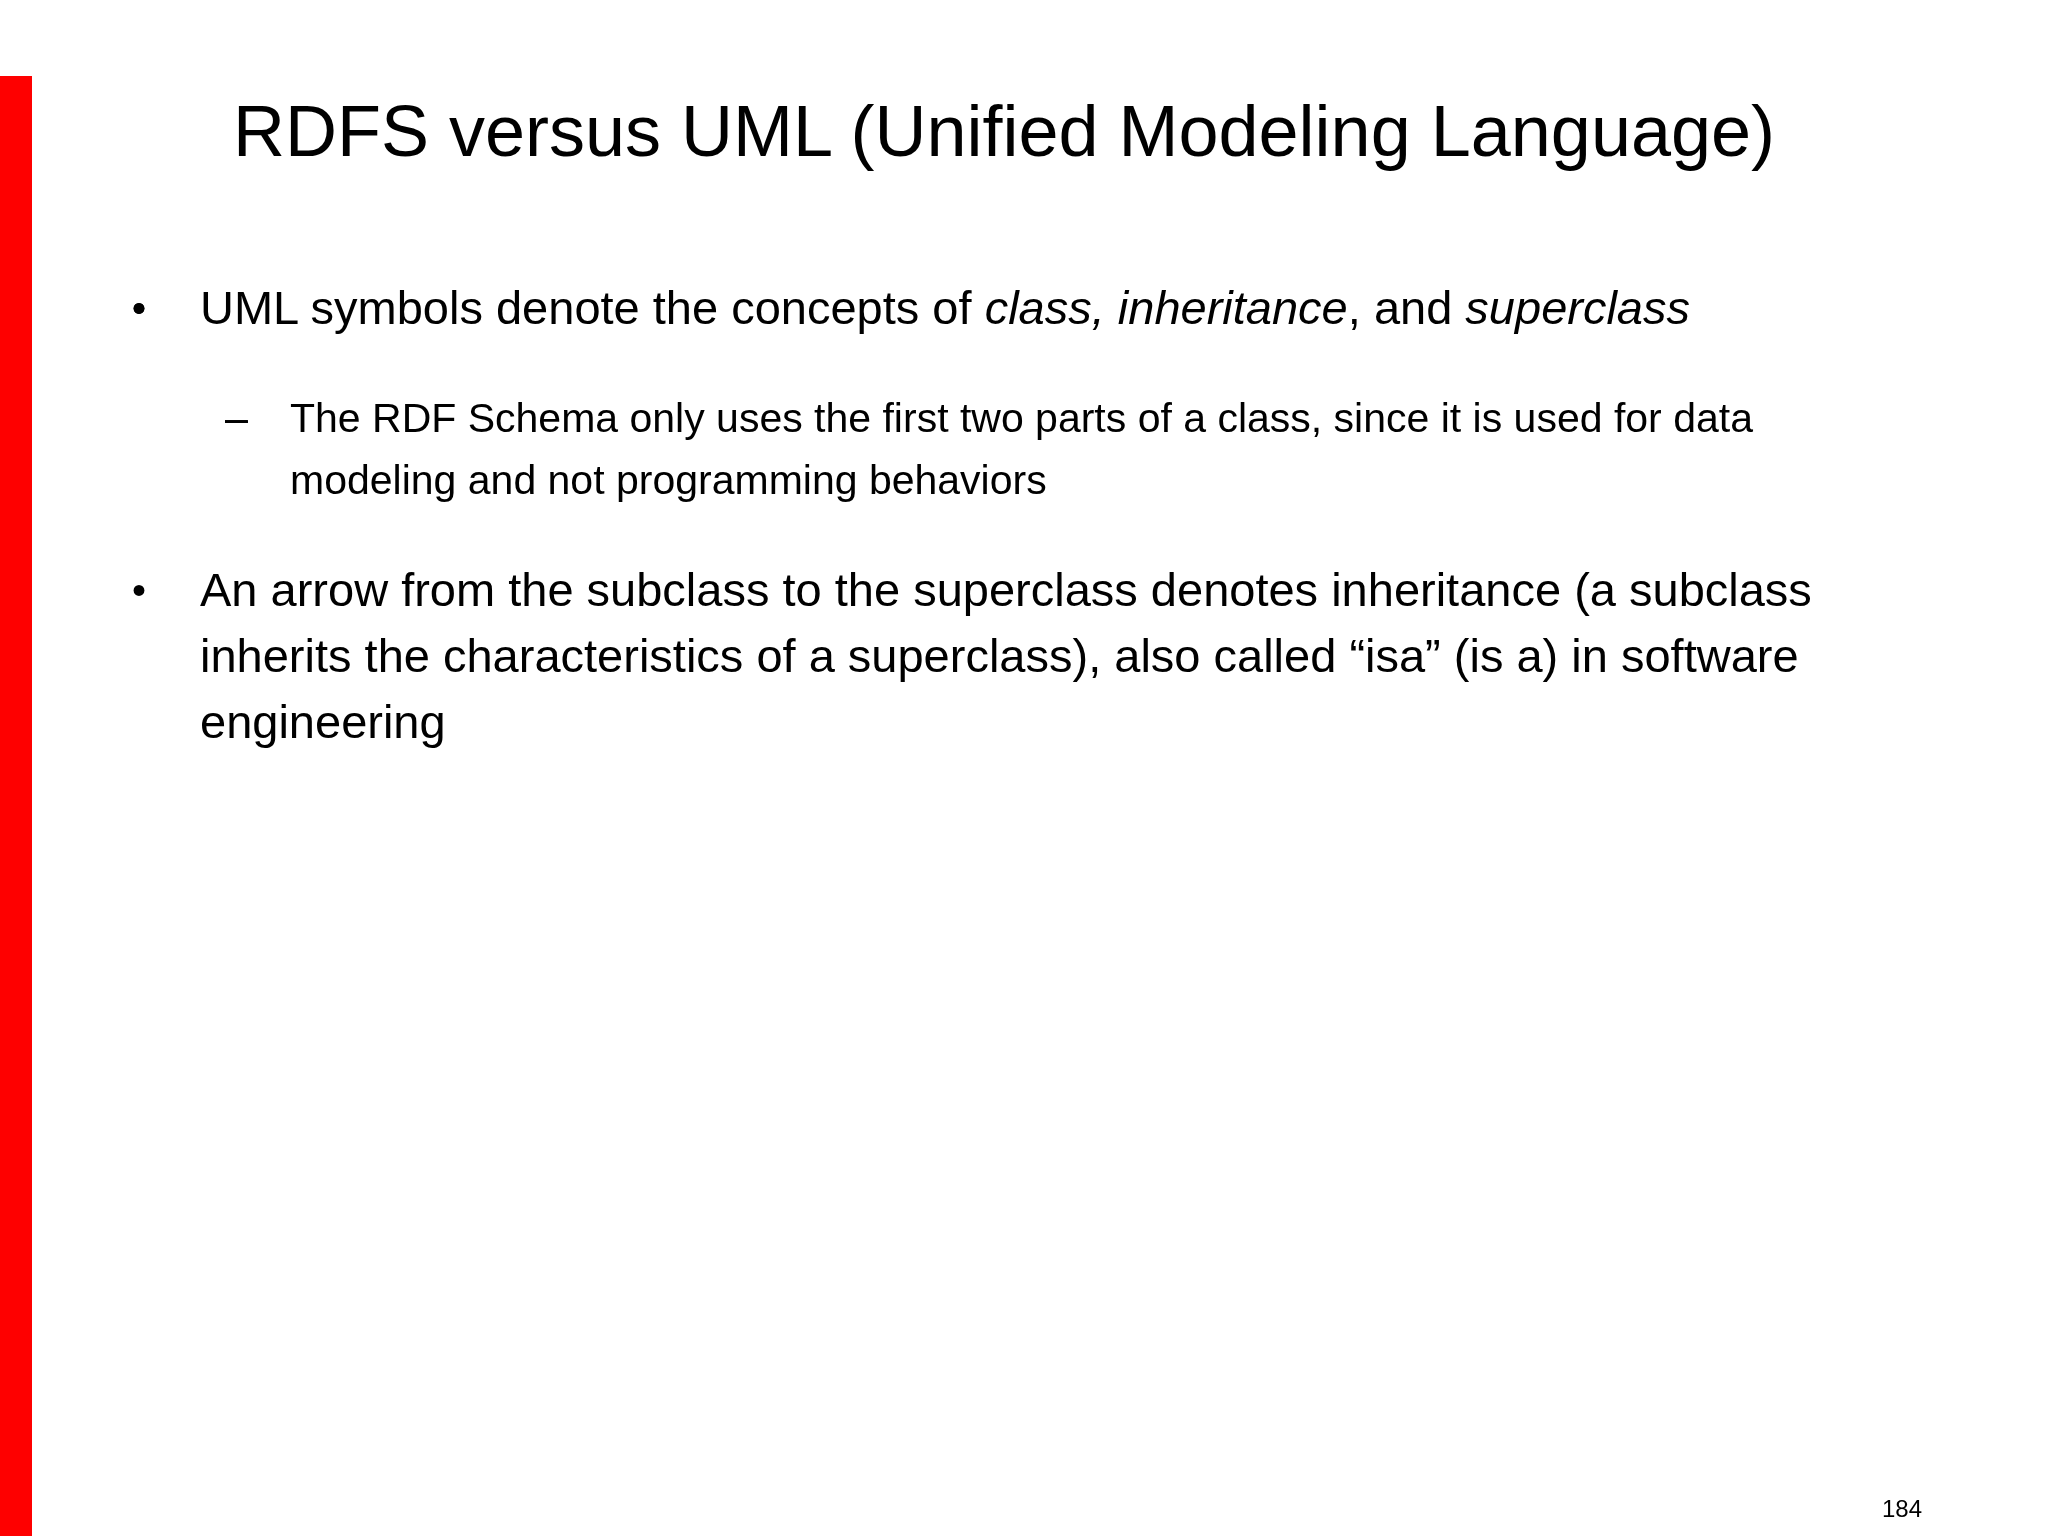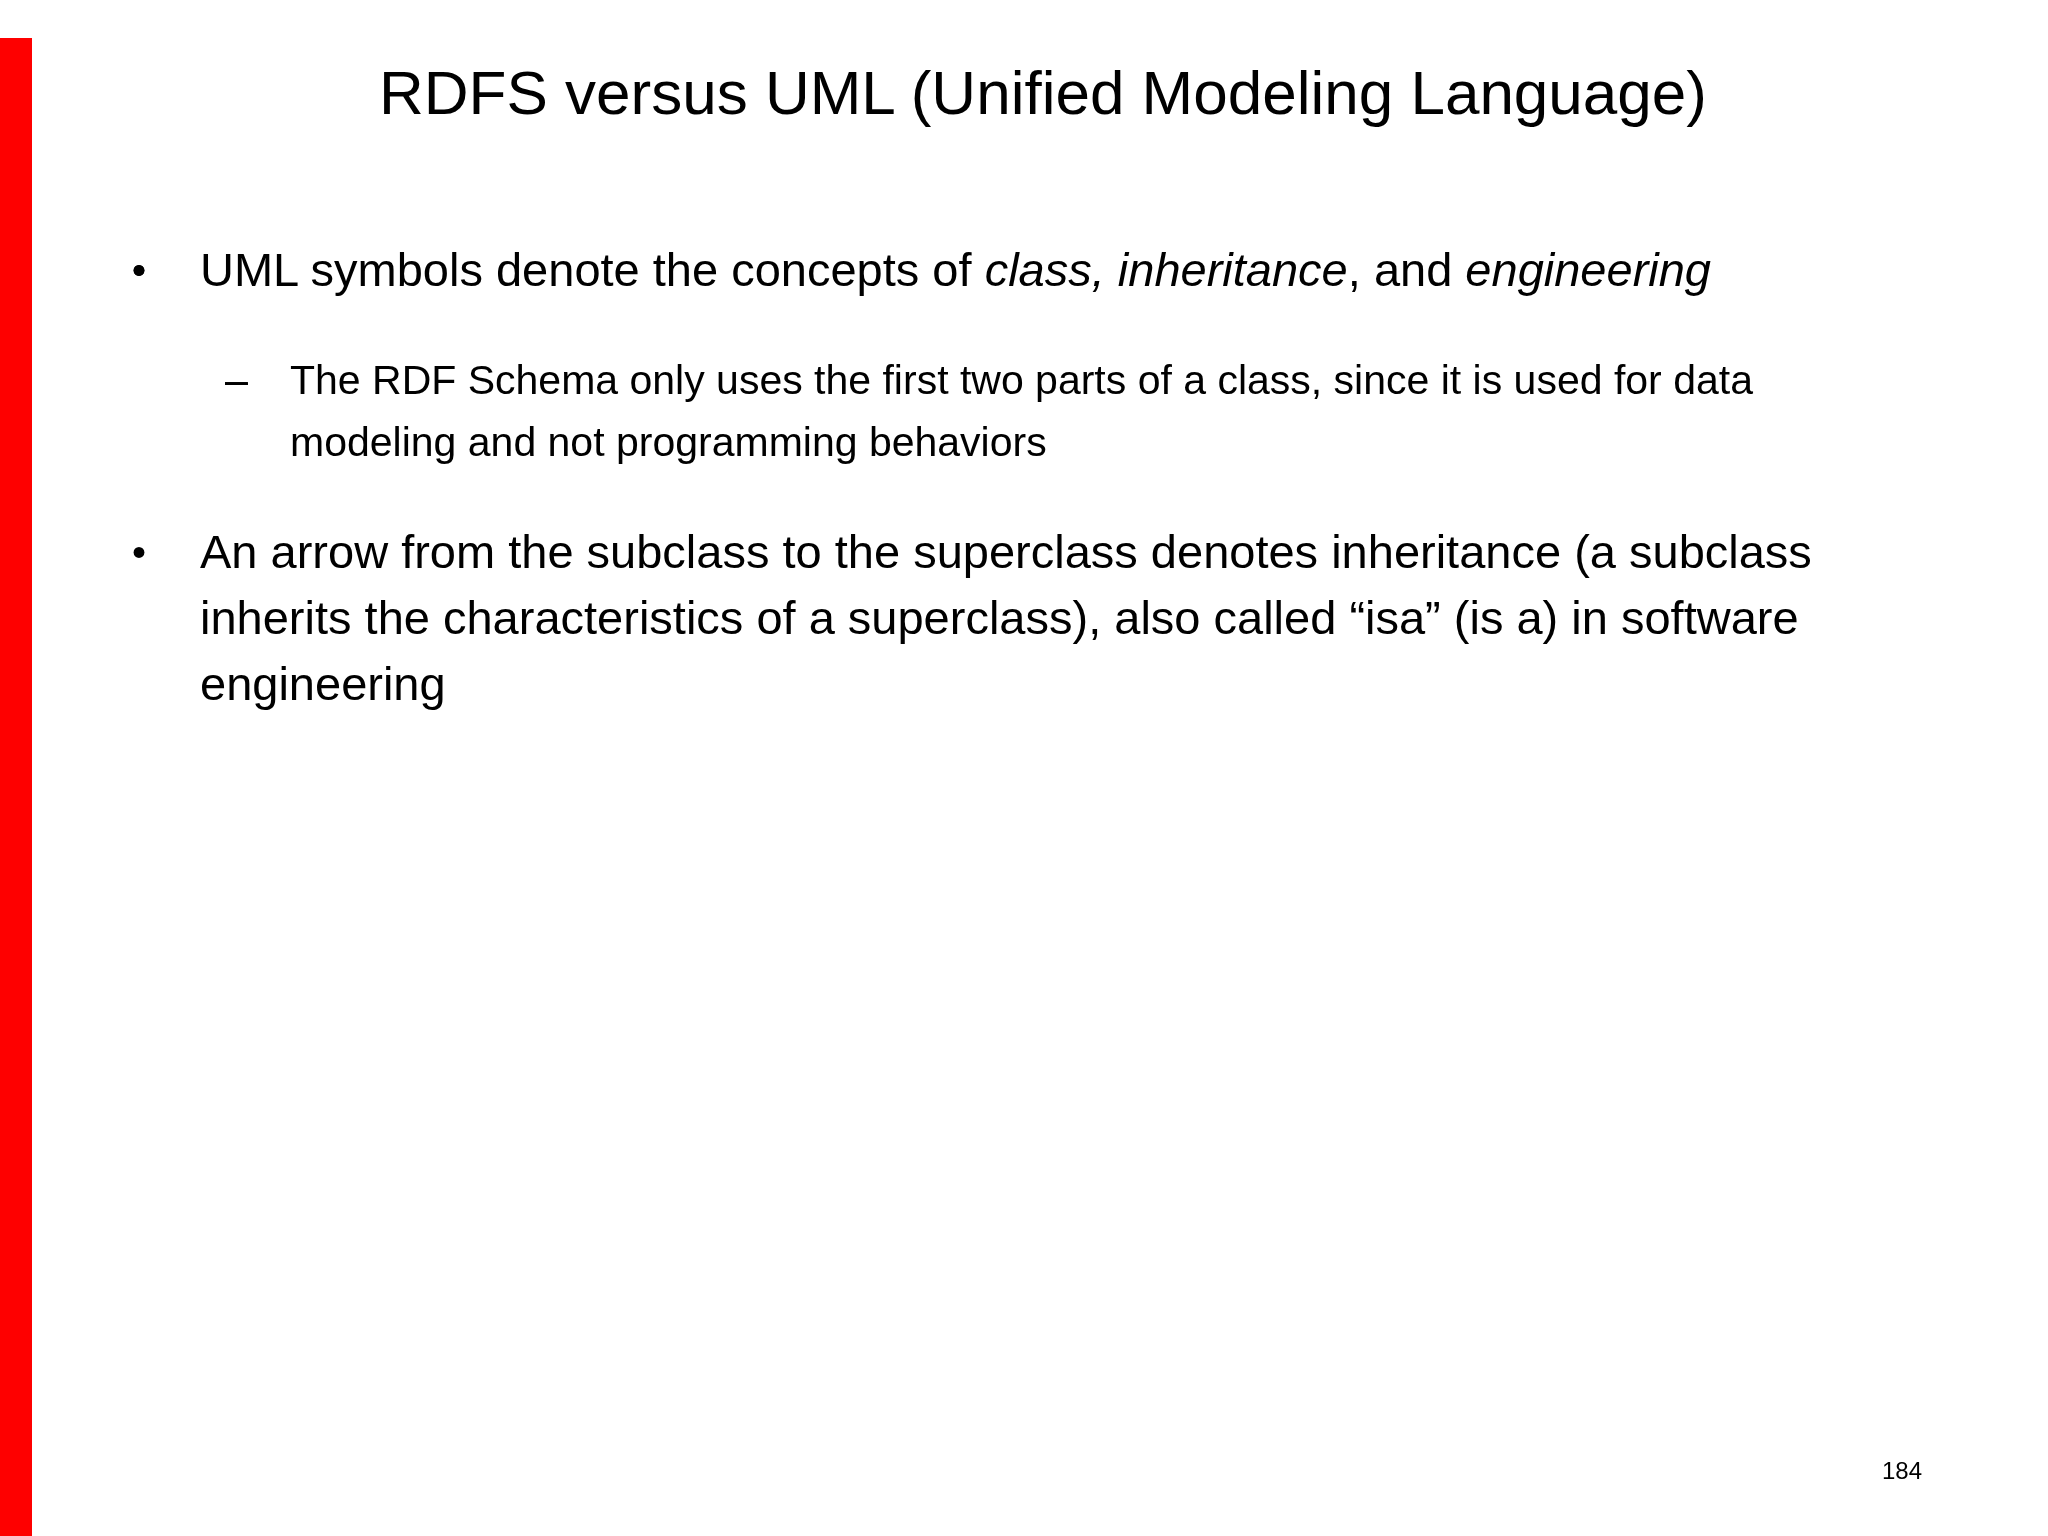--- a/index.html
+++ b/index.html
@@ -17,26 +17,26 @@
   }
   .edge-bar {
     position: absolute;
     left: 0; top: 0;
     width: 32px; height: 1536px;
     background: #fe0000;
   }
   .title {
     position: relative;
     left: 19px;
-    margin: 38px auto 0 auto;
+    margin: 76px auto 0 auto;
     max-width: 1620px;
-    font-size: 62px;
+    font-size: 72px;
     line-height: 110px;
     font-weight: normal;
-    text-align: center;
+    text-align: left;
     letter-spacing: 0;
   }
   .body {
     padding-left: 200px;
     padding-right: 160px;
   }
   .bullet-row {
     position: relative;
     font-size: 47px;
     line-height: 66px;
@@ -86,21 +86,21 @@
   <h1 class="title">RDFS versus UML (Unified Modeling Language)</h1>
 
   <div class="body">
 
     <div class="bullet-row m-b1">
       <span class="marker">•</span>
     </div>
 
     <div class="bullet-row m-b2">
       <span class="marker">•</span>
-      <span>UML symbols denote the concepts of </span><span class="it">class, inheritance</span><span>, and </span><span class="it">engineering</span>
+      <span>UML symbols denote the concepts of </span><span class="it">class, inheritance</span><span>, and </span><span class="it">superclass</span>
     </div>
 
     <div class="sub-row m-s1">
       <span class="marker">–</span>
     </div>
 
     <div class="sub-row m-s2">
       <span class="marker">–</span>
     </div>
 

